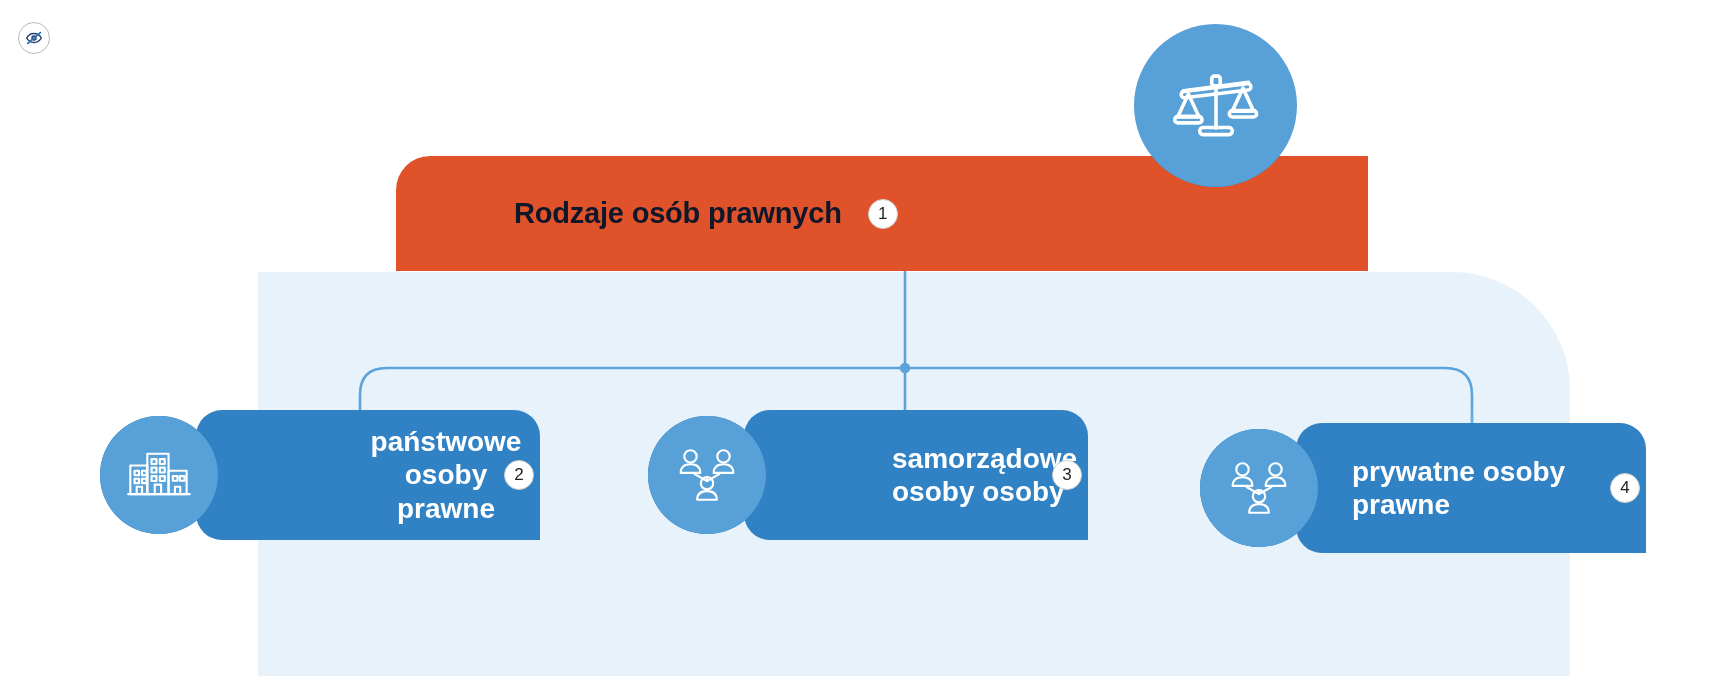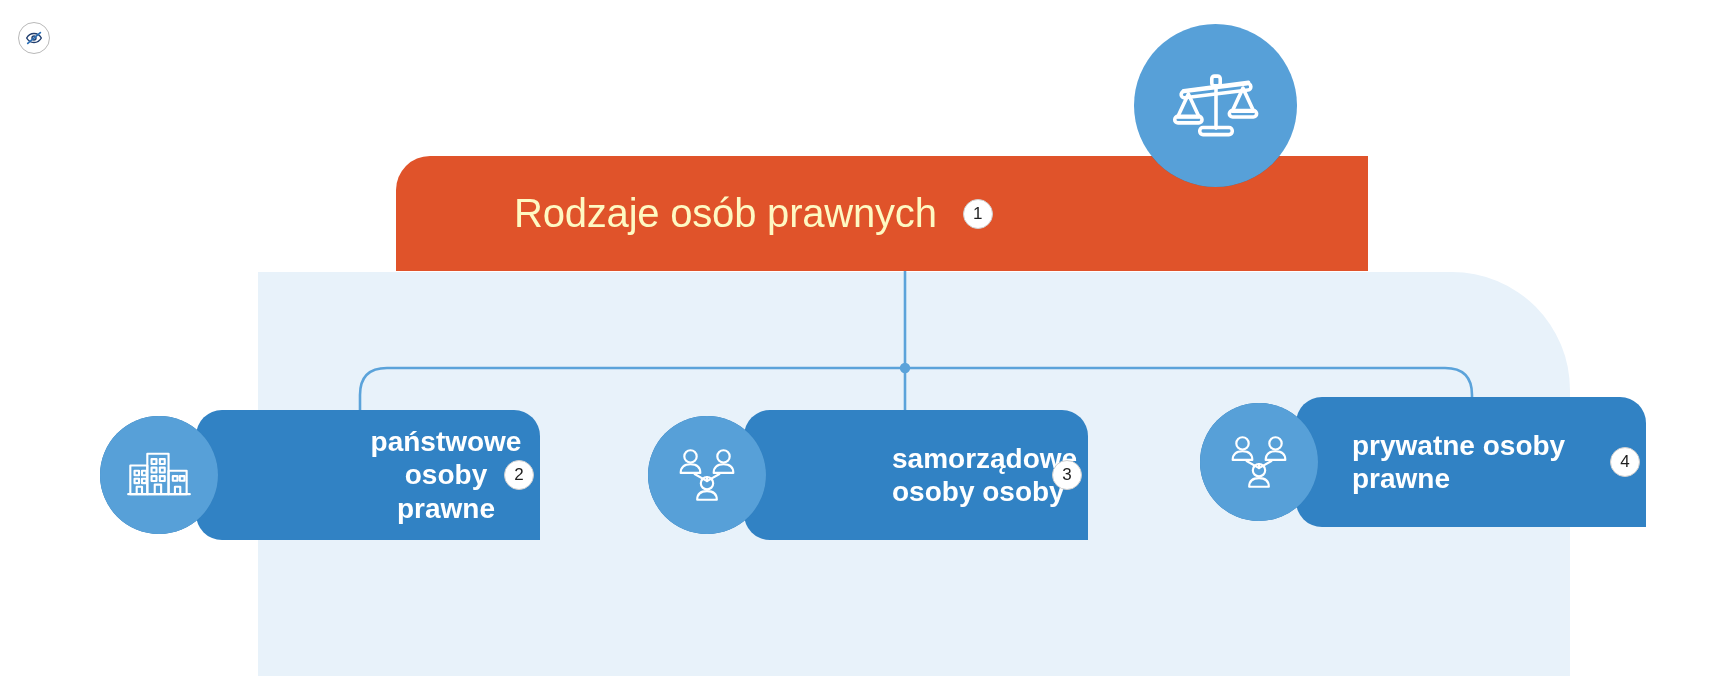--- a/index.html
+++ b/index.html
@@ -69,23 +69,23 @@
     align-items: center;
     z-index: 20;
   }
   .title-bar-inner {
     display: flex;
     align-items: center;
     gap: 26px;
     padding-left: 118px;
   }
   .title-text {
-    color: #fef9c3;
-    font-size: 40px;
-    font-weight: normal;
+    color: #0f172a;
+    font-size: 29px;
+    font-weight: bold;
     letter-spacing: -0.2px;
     white-space: nowrap;
   }
 
   
   .badge {
     width: 30px;
     height: 30px;
     border-radius: 50%;
     background: #ffffff;
@@ -308,21 +308,21 @@
           <path d="M20 31 L32 38 L44 31"></path>
           <line x1="32" y1="34" x2="32" y2="38"></line>
         </g>
       </svg>
     </div>
     <div class="node-badge-wrap" style="left:404px;">
       <div class="badge">3</div>
     </div>
   </div>
 
-  <div class="node" style="left:1200px; top:397px; width:440px;">
+  <div class="node" style="left:1200px; top:423px; width:440px;">
     <div class="node-box" style="left:96px; width:350px;">
       <div class="node-box-label" style="margin-left:56px;"><span>prywatne osoby
 prawne</span></div>
     </div>
     <div class="lens" style="left:0;"></div>
     <div class="node-circle above">
       <svg class="icon-svg" width="66" height="66" viewBox="0 0 64 64">
         <g fill="none" stroke="#ffffff" stroke-width="2.1" stroke-linecap="round" stroke-linejoin="round">
           <circle cx="16" cy="14" r="6"></circle>
           <path d="M6.5 30 q0-8.4 9.5-8.4 t9.5 8.4 z"></path>

